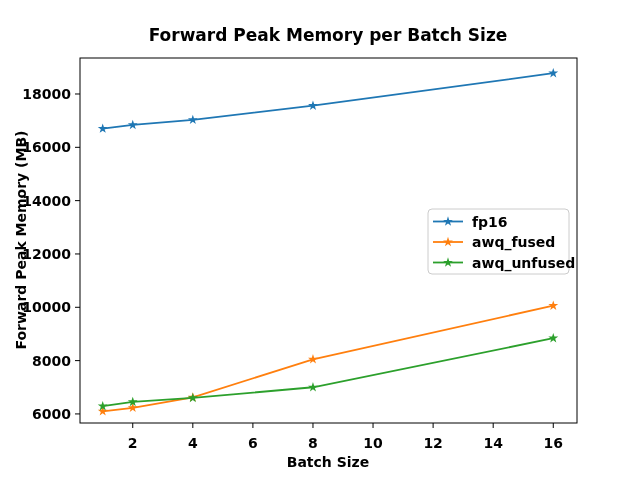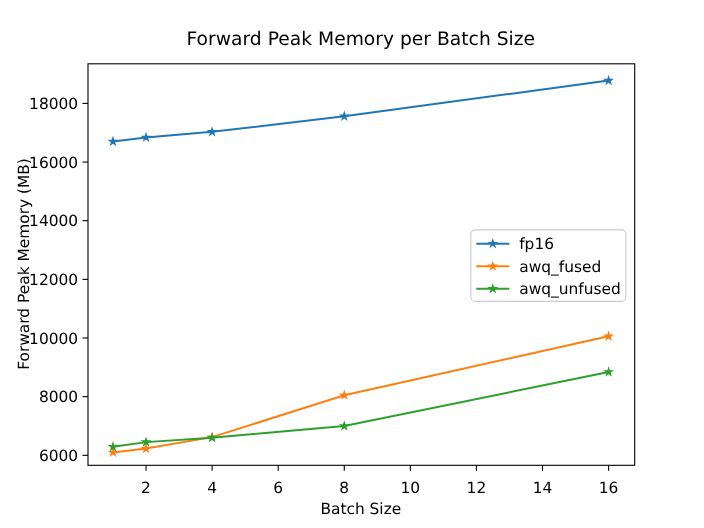--- a/index.html
+++ b/index.html
@@ -7,20 +7,21 @@
     padding: 0;
     width: 640px;
     height: 480px;
     background: #ffffff;
     font-family: "DejaVu Sans", sans-serif;
   }
   #figure {
     width: 640px;
     height: 480px;
     position: relative;
+    font-weight: bold;
   }
   svg { display: block; }
   text {
     font-family: "DejaVu Sans", sans-serif;
     fill: #000000;
   }
   .title-text  { font-size: 17px; }
   .axis-label  { font-size: 14px; }
   .tick-label  { font-size: 14px; }
   .legend-label{ font-size: 14px; }

